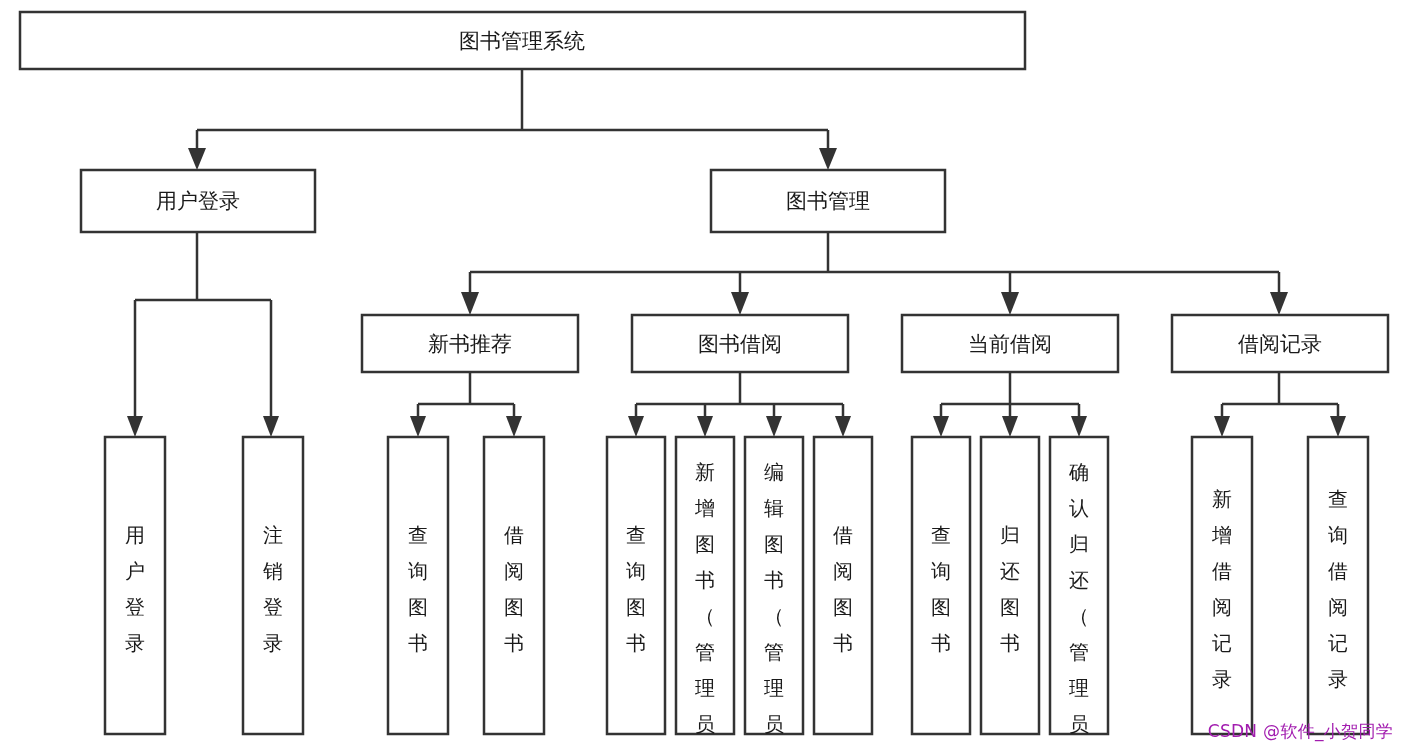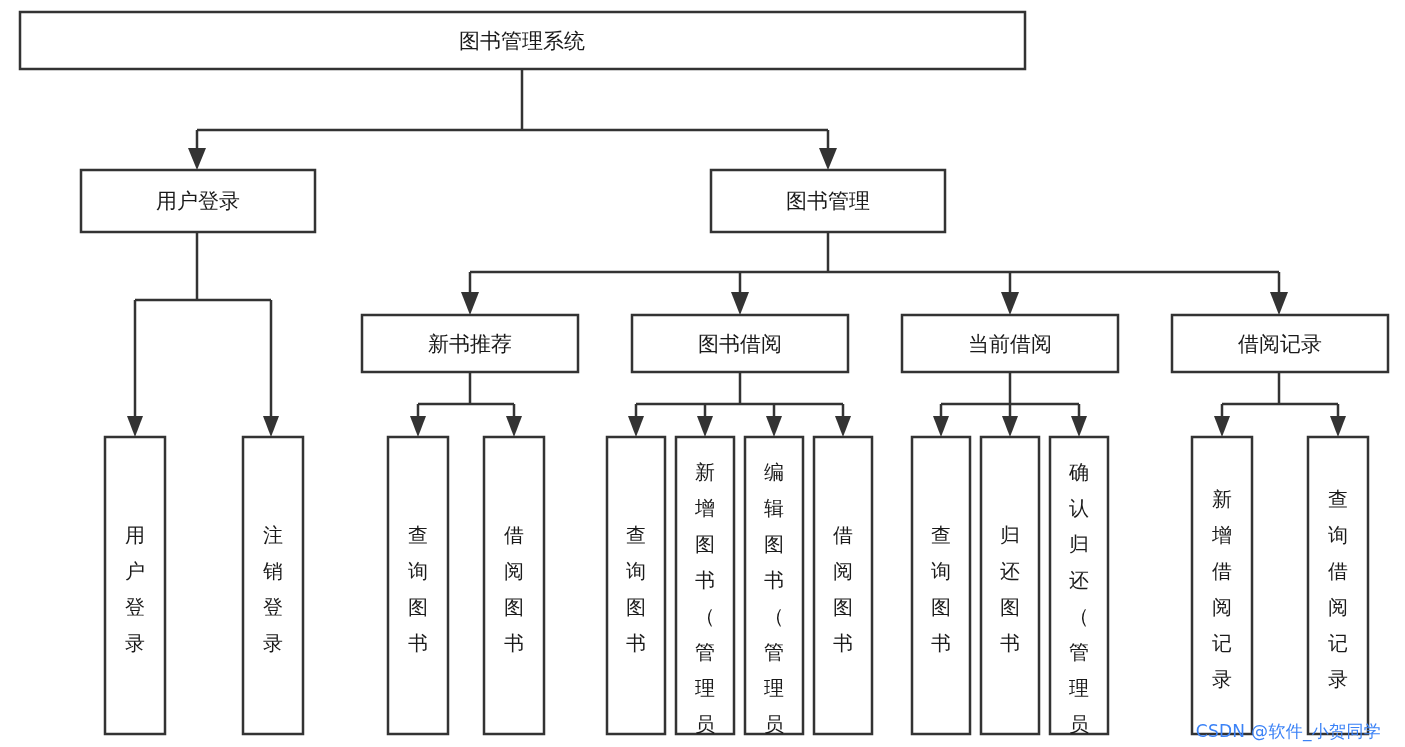--- a/index.html
+++ b/index.html
@@ -47,25 +47,25 @@
     stroke: #333333;
     stroke-width: 2.5;
     fill: none;
   }
   .arrow-head {
     fill: #333333;
     stroke: none;
   }
   .watermark {
     position: absolute;
-    right: 24px;
+    right: 12px;
     bottom: 4px;
     font-family: "DejaVu Sans", "Liberation Sans", sans-serif;
     font-size: 17px;
-    color: #3b82f6;
+    color: #a21caf;
     white-space: nowrap;
     letter-spacing: 0.3px;
   }
 </style>
 </head>
 <body>
 
 <svg id="diagram" viewBox="0 0 1405 747">
   <defs></defs>
 

